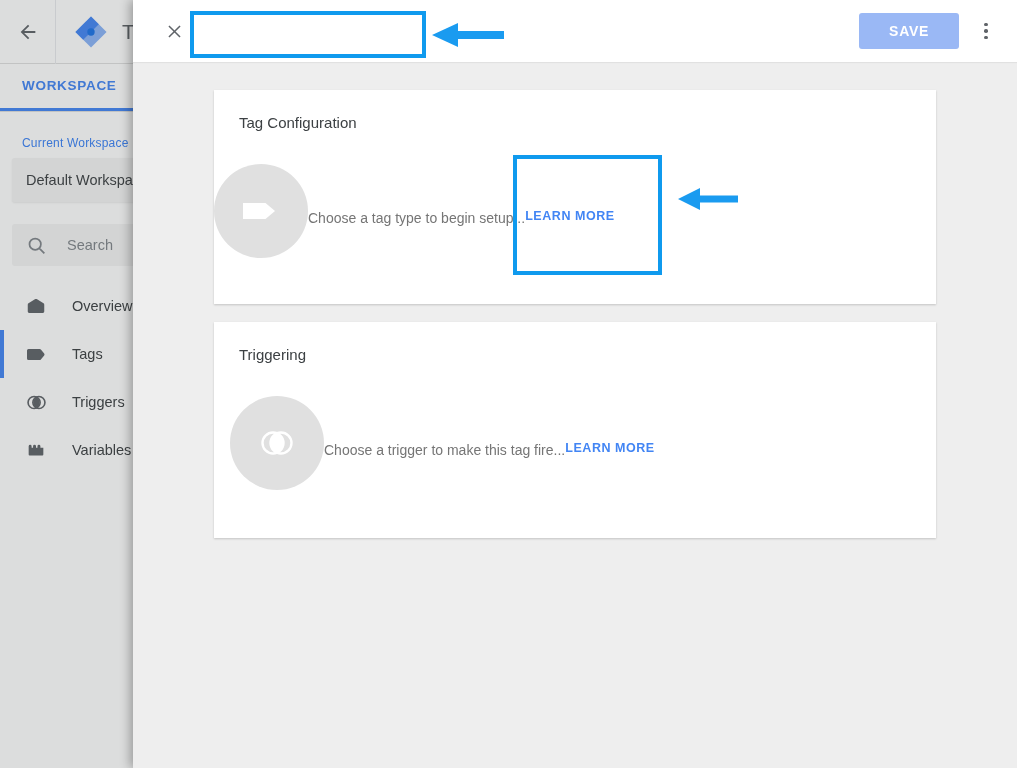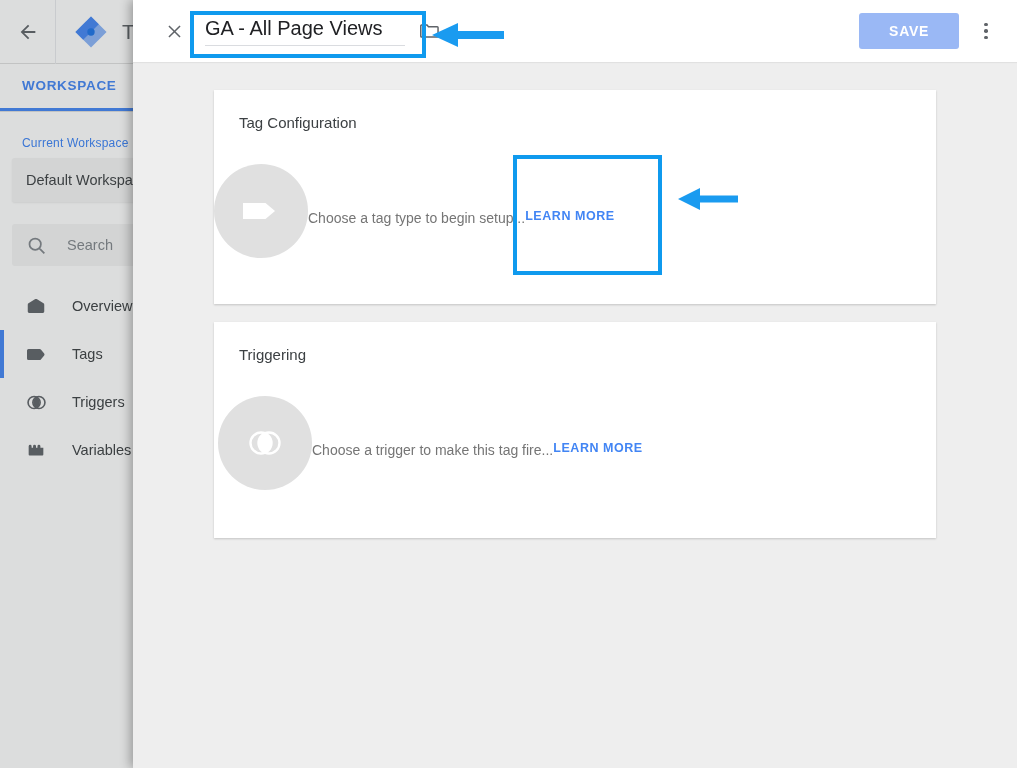--- a/index.html
+++ b/index.html
@@ -129,21 +129,21 @@
     width: 94px; height: 94px; border-radius: 50%; background: #e0e0e0;
     display: flex; align-items: center; justify-content: center;
   }
   .card-hint { font-size: 14px; color: #757575; margin-top: 14px; }
   .learn-more {
     font-size: 12.5px; color: #4285f4; font-weight: bold; letter-spacing: .55px;
     margin-top: 9px; text-decoration: none;
   }
 
   .card-tag .card-inner { padding: 33px 0 46px 0; }
-  .card-trigger .card-inner { padding: 33px 0 48px 4px; }
+  .card-trigger .card-inner { padding: 33px 0 48px 16px; }
 
   
   .anno-box {
     position: absolute; border: 4px solid #0f9aee; pointer-events: none;
   }
   .anno-box.title-box { left: 190px; top: 11px; width: 236px; height: 47px; }
   .anno-box.tagicon-box { left: 513px; top: 155px; width: 149px; height: 120px; }
 
   .anno-arrow { position: absolute; pointer-events: none; }
   .anno-arrow svg { display: block; }
@@ -239,28 +239,20 @@
 
   <div class="modal">
 
     <div class="modal-header">
       <div class="close-x">
         <svg width="19" height="19" viewBox="0 0 24 24">
           <path fill="none" stroke="#5f6368" stroke-width="1.9" d="M5 5 19 19M19 5 5 19"></path>
         </svg>
       </div>
 
-      <div class="title-zone">
-        <input class="tag-name-input" type="text" value="GA - All Page Views" style="">
-        <span class="folder-ico">
-          <svg width="21" height="19" viewBox="0 0 24 22">
-            <path fill="none" stroke="#5f6368" stroke-width="1.7" d="M2.8 4.6h6.3l1.7 2.1H21a.9.9 0 0 1 .9.9v10a.9.9 0 0 1-.9.9H2.8a.9.9 0 0 1-.9-.9V5.5a.9.9 0 0 1 .9-.9z"></path>
-          </svg>
-        </span>
-      </div>
 
       <div class="header-spacer"></div>
 
       <button class="save-btn">SAVE</button>
 
       <div class="kebab">
         <span></span>
         <span></span>
         <span></span>
       </div>

